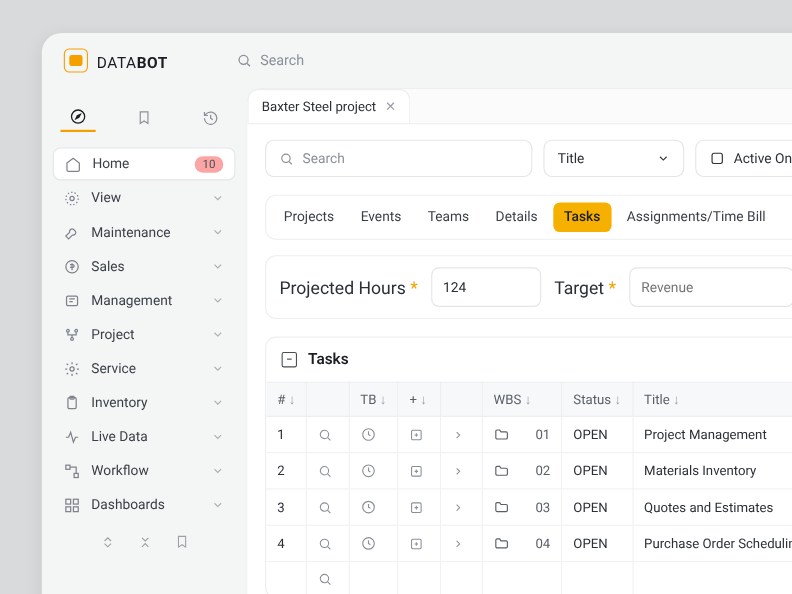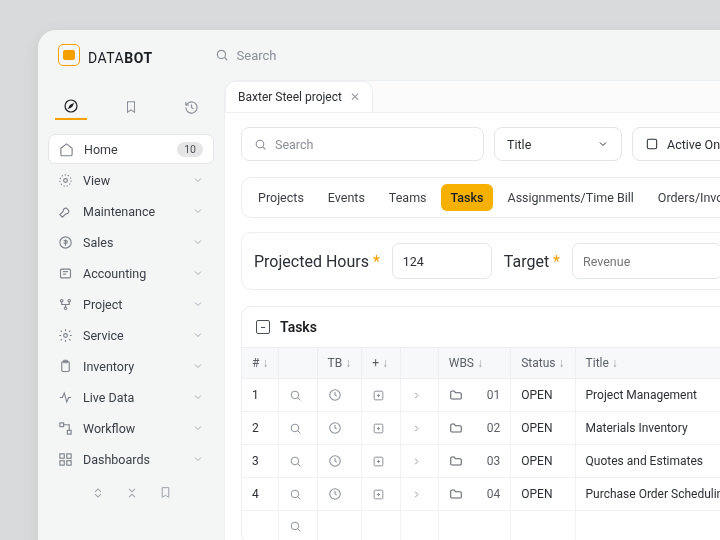--- a/index.html
+++ b/index.html
@@ -14,21 +14,21 @@
 .topsearch{margin-left:62px;display:flex;align-items:center;gap:8px;color:#8a8f98;font-size:13px}
 .body{display:flex;flex:1;min-height:0}
 .sidebar{width:186px;padding:8px 10px;display:flex;flex-direction:column}
 .side-icons{display:flex;gap:28px;justify-content:center;padding:6px 0 10px}
 .side-icons .ic{width:32px;height:26px;display:flex;align-items:center;justify-content:center;color:#8a8f98}
 .side-icons .ic.active{color:#1a1d21;border-bottom:2px solid #f4a100}
 .nav{display:flex;flex-direction:column;gap:1px;margin-top:4px}
 .nav-item{display:flex;align-items:center;gap:10px;height:30px;padding:0 10px;border-radius:7px;font-size:12.5px;color:#3a3f47;cursor:pointer;position:relative}
 .nav-item .chev{margin-left:auto;color:#a8acb3;width:12px;height:12px}
 .nav-item.active{background:#fff;border:1px solid #e3e5e8}
-.nav-item.active .badge{margin-left:auto;background:#e5e5e5;border-radius:9px;padding:1px 7px;font-size:10.5px;color:#4a4f57}
+.nav-item.active .badge{margin-left:auto;background:#fca5a5;border-radius:9px;padding:1px 7px;font-size:10.5px;color:#4a4f57}
 .nav-ic{width:15px;height:15px;color:#7d828b;flex-shrink:0}
 .side-bottom{margin-top:12px;display:flex;gap:20px;justify-content:center;color:#9ba0a8}
 .main{flex:1;background:#fbfbfc;border-top-left-radius:14px;border:1px solid #eceef0;border-right:none;border-bottom:none;display:flex;flex-direction:column;min-width:0}
 .tab-strip{display:flex;padding-left:0}
 .doc-tab {
   display:flex;align-items:center;gap:8px;background:#fff;padding:8px 12px;
   border:1px solid #eceef0;border-bottom:none;border-top-left-radius:10px;border-top-right-radius:10px;
   font-size:12px;color:#2b2f36;margin-left:0;margin-top:0
 }
 .doc-tab .x{color:#9ba0a8;font-size:12px}
@@ -138,21 +138,21 @@
           <svg class="chev" viewBox="0 0 24 24" fill="none" stroke="currentColor" stroke-width="2">
               <polyline points="6 9 12 15 18 9"></polyline>
             </svg>
         </div>
         <div class="nav-item">
           <svg class="nav-ic" viewBox="0 0 24 24" fill="none" stroke="currentColor" stroke-width="1.8">
               <rect x="4" y="5" width="16" height="14" rx="2"></rect>
               <line x1="8" y1="9" x2="16" y2="9"></line>
               <line x1="8" y1="13" x2="13" y2="13"></line>
             </svg>
-          <span>Accounting</span>
+          <span>Management</span>
           <svg class="chev" viewBox="0 0 24 24" fill="none" stroke="currentColor" stroke-width="2">
               <polyline points="6 9 12 15 18 9"></polyline>
             </svg>
         </div>
         <div class="nav-item">
           <svg class="nav-ic" viewBox="0 0 24 24" fill="none" stroke="currentColor" stroke-width="1.8">
               <circle cx="6" cy="6" r="2"></circle>
               <circle cx="18" cy="6" r="2"></circle>
               <circle cx="12" cy="18" r="2"></circle>
               <path d="M6 8v4h12V8M12 12v4"></path>
@@ -259,20 +259,21 @@
                 <rect x="4" y="4" width="16" height="16" rx="3"></rect>
               </svg>
             <span>Active Only</span>
           </div>
         </div>
 
         <div class="subtabs">
           <div class="subtab">Projects</div>
           <div class="subtab">Events</div>
           <div class="subtab">Teams</div>
+          <div class="subtab">Details</div>
           <div class="subtab active">Tasks</div>
           <div class="subtab">Assignments/Time Bill</div>
           <div class="subtab">Orders/Invoices</div>
         </div>
 
         <div class="params">
           <span class="param-label"><span>Projected Hours</span> <span class="req">*</span></span>
           <input class="param-input" style="width: 100px;" value="124">
           <span class="param-label"><span>Target</span> <span class="req">*</span></span>
           <input class="param-input revenue" placeholder="Revenue" style="">

